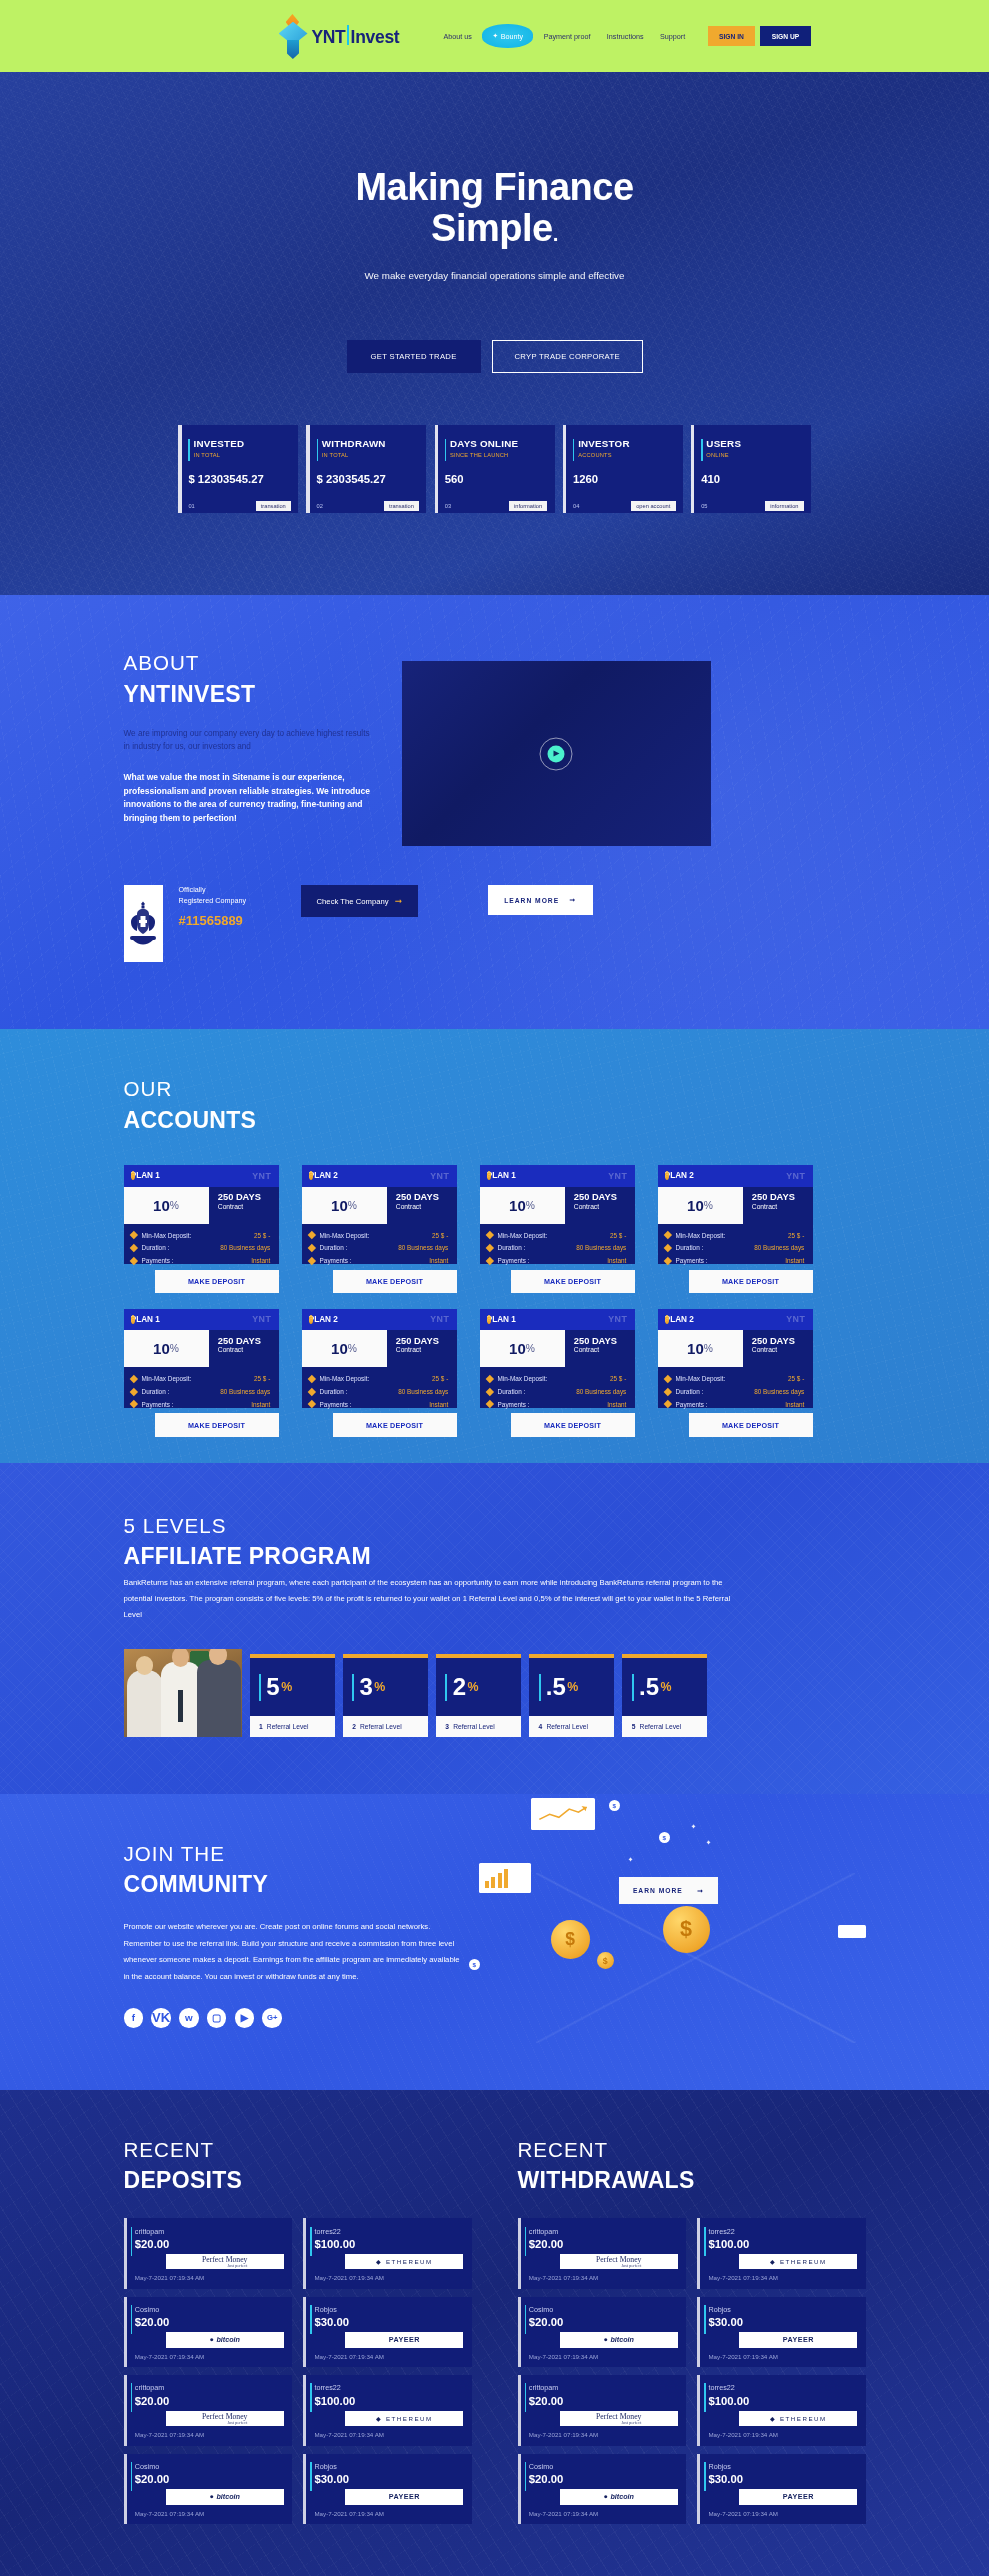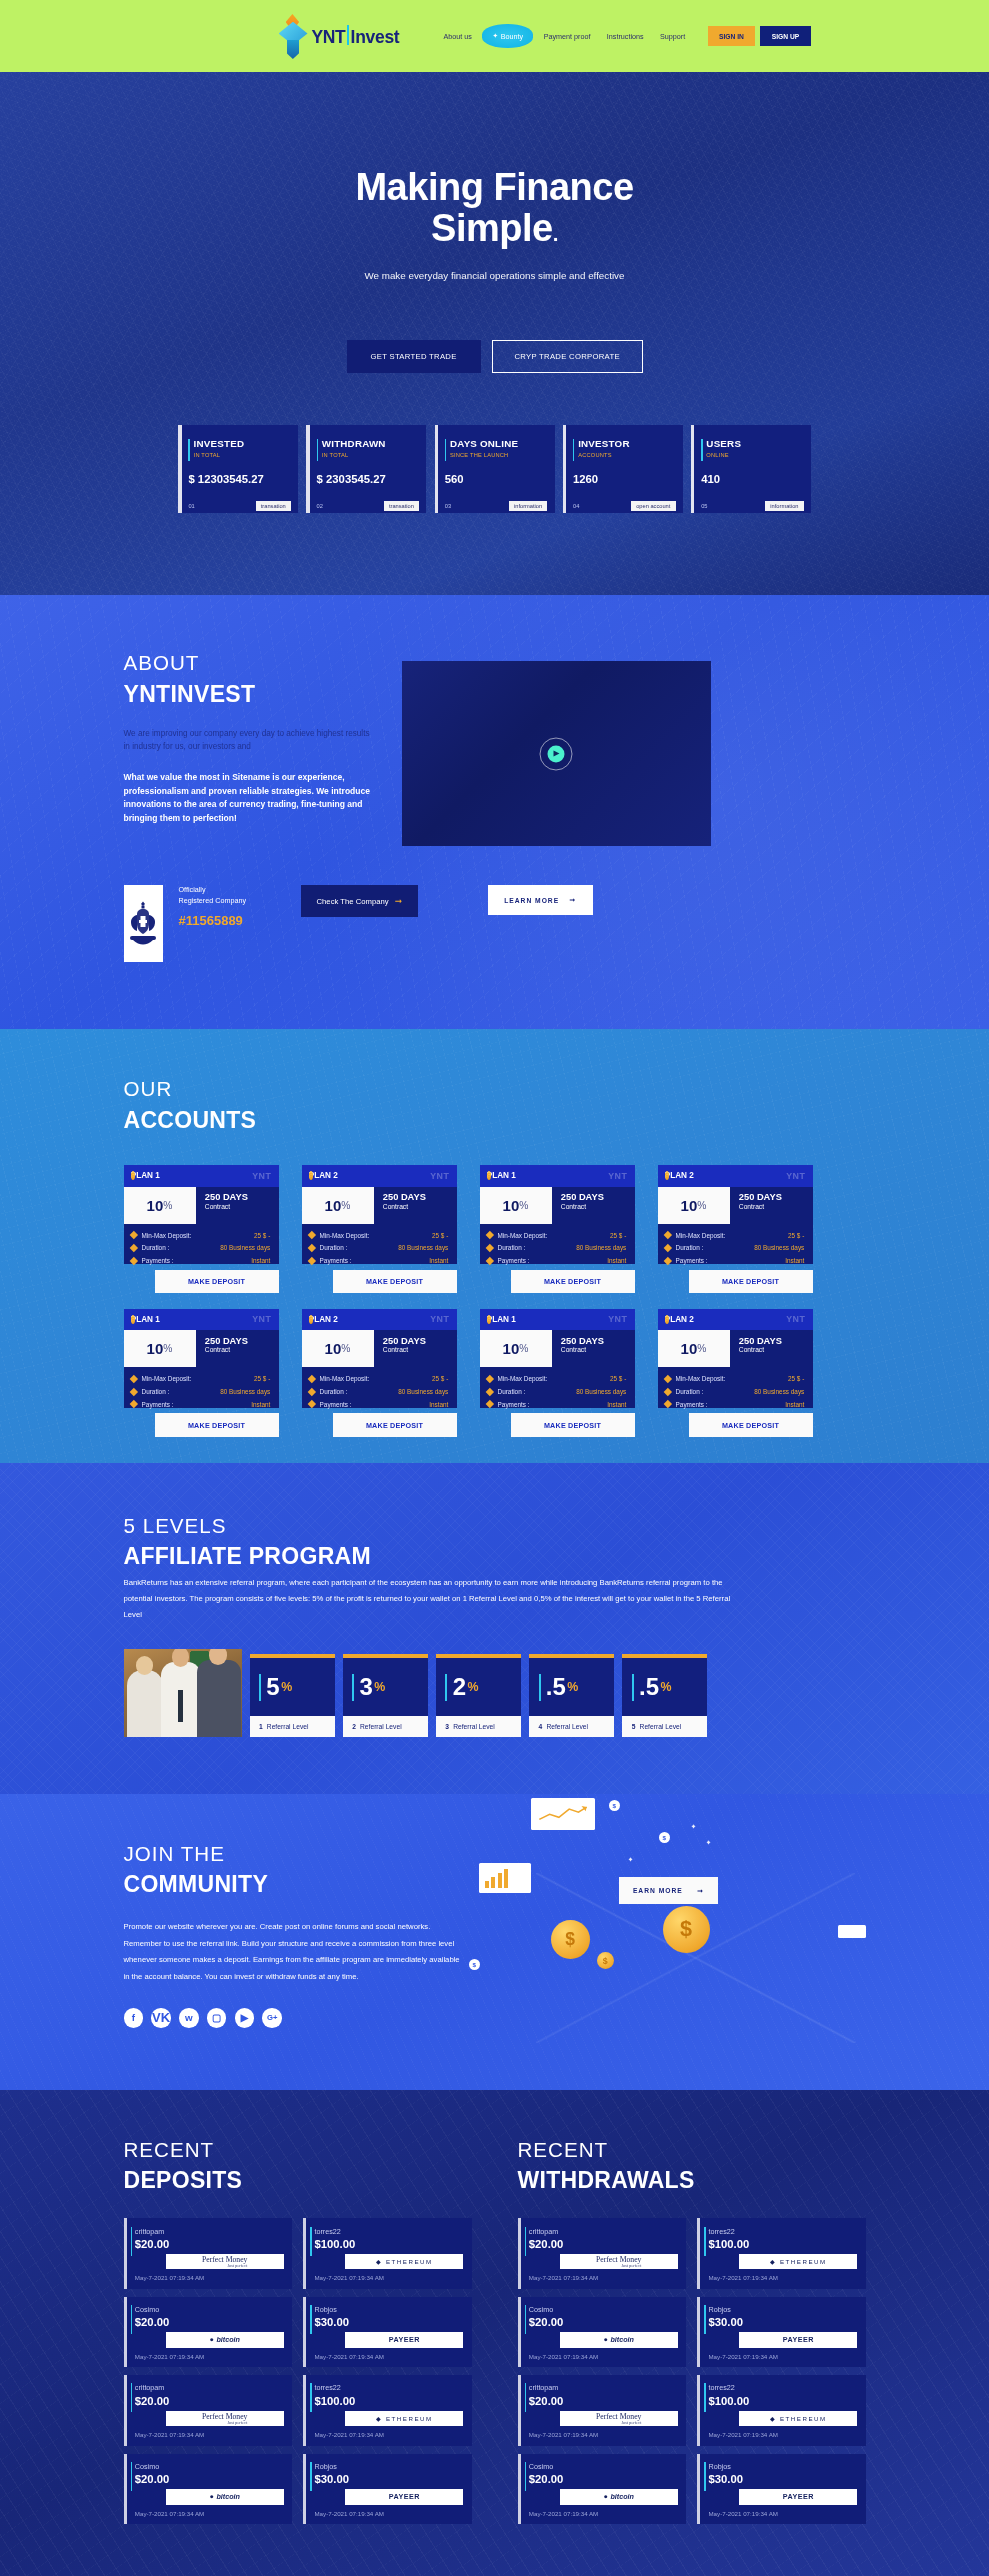--- a/index.html
+++ b/index.html
@@ -156,21 +156,21 @@
   .plan-grid{position:relative;display:grid;grid-template-columns:repeat(4,155px);gap:15.5px 23px;margin-top:31px;}
   .plan{position:relative;width:155px;}
   .plan-head{
     background:#1a2cbe;height:21.6px;display:flex;align-items:center;padding:0 7.2px;
     justify-content:space-between;
   }
   .plan-head .lf{display:flex;align-items:center;gap:4.6px;font-size:8.2px;font-weight:bold;}
   .plan-head .coin{color:#f0a92e;font-size:7.2px;}
   .plan-head .ynt{color:rgba(255,255,255,.28);font-weight:bold;font-size:8.8px;letter-spacing:0.5px;}
   .plan-mid{display:flex;height:37px;}
-  .plan-pct{background:#fafafa;color:#101a63;width:72px;display:flex;align-items:center;justify-content:center;font-size:15px;font-weight:bold;}
+  .plan-pct{background:#fafafa;color:#101a63;width:85px;display:flex;align-items:center;justify-content:center;font-size:15px;font-weight:bold;}
   .plan-pct .p{font-size:10.3px;font-weight:normal;opacity:.75;}
   .plan-days{background:#101d78;flex:1;padding:5.7px 0 0 9.3px;}
   .plan-days .d{font-size:9.3px;font-weight:bold;}
   .plan-days .c{font-size:6.7px;margin-top:0.5px;}
   .plan-body{background:#101d78;padding:8.2px 8.2px 0 7.2px;}
   .prow{display:flex;align-items:center;font-size:6.4px;margin-bottom:5.7px;}
   .prow .dia{width:5.7px;height:5.7px;background:#f0a92e;transform:rotate(45deg);margin-right:5.2px;flex:none;}
   .prow .k{color:#dfe4ff;}
   .prow .v{margin-left:auto;color:#f0a92e;}
   .plan-cta{background:#fafafa;color:#1a2cbe;font-size:7.2px;font-weight:bold;letter-spacing:0.2px;

